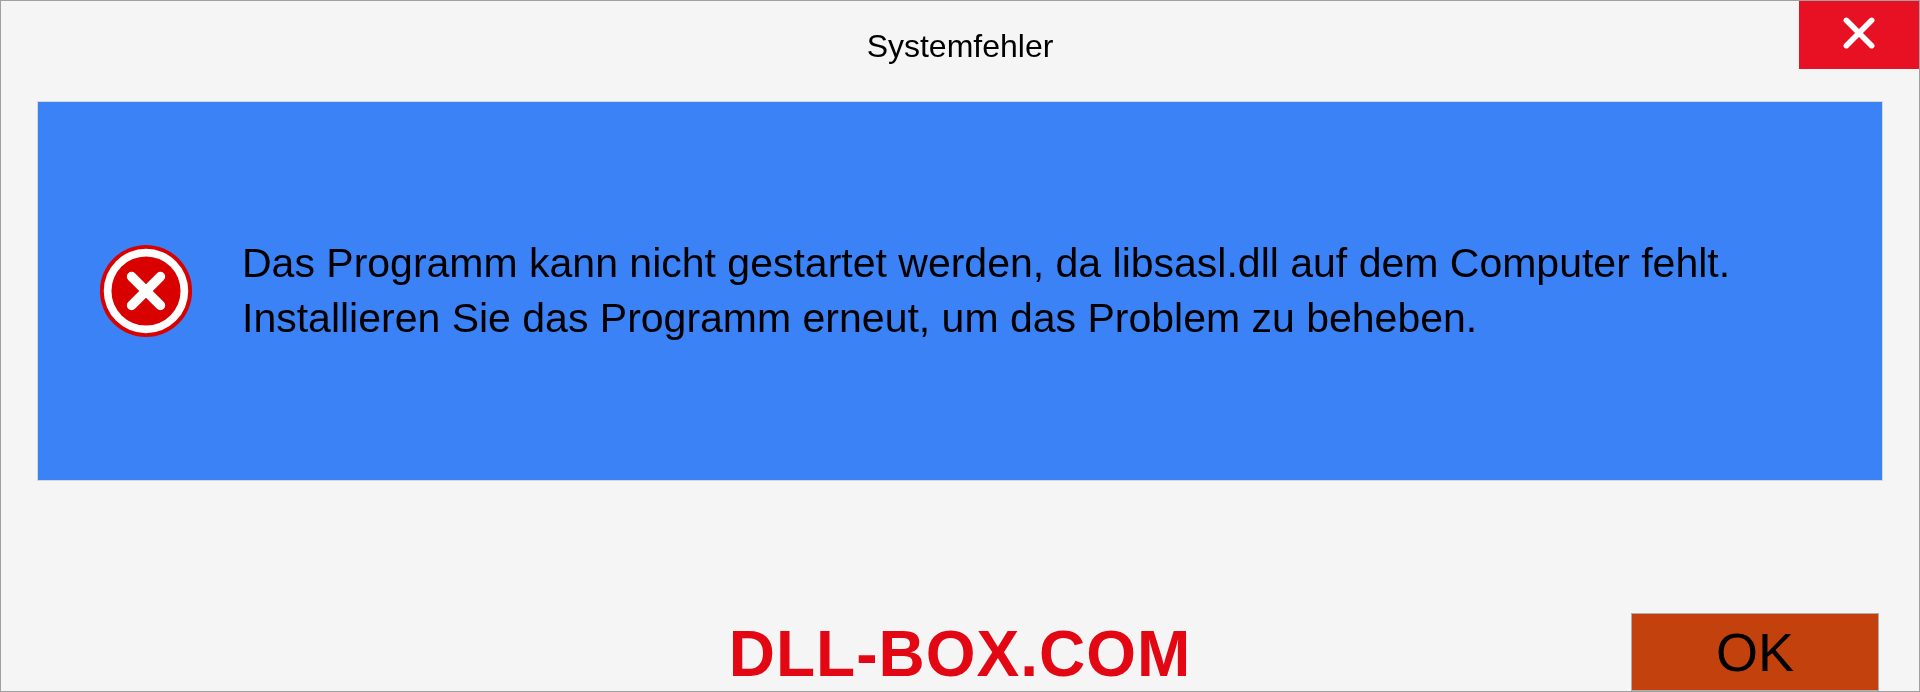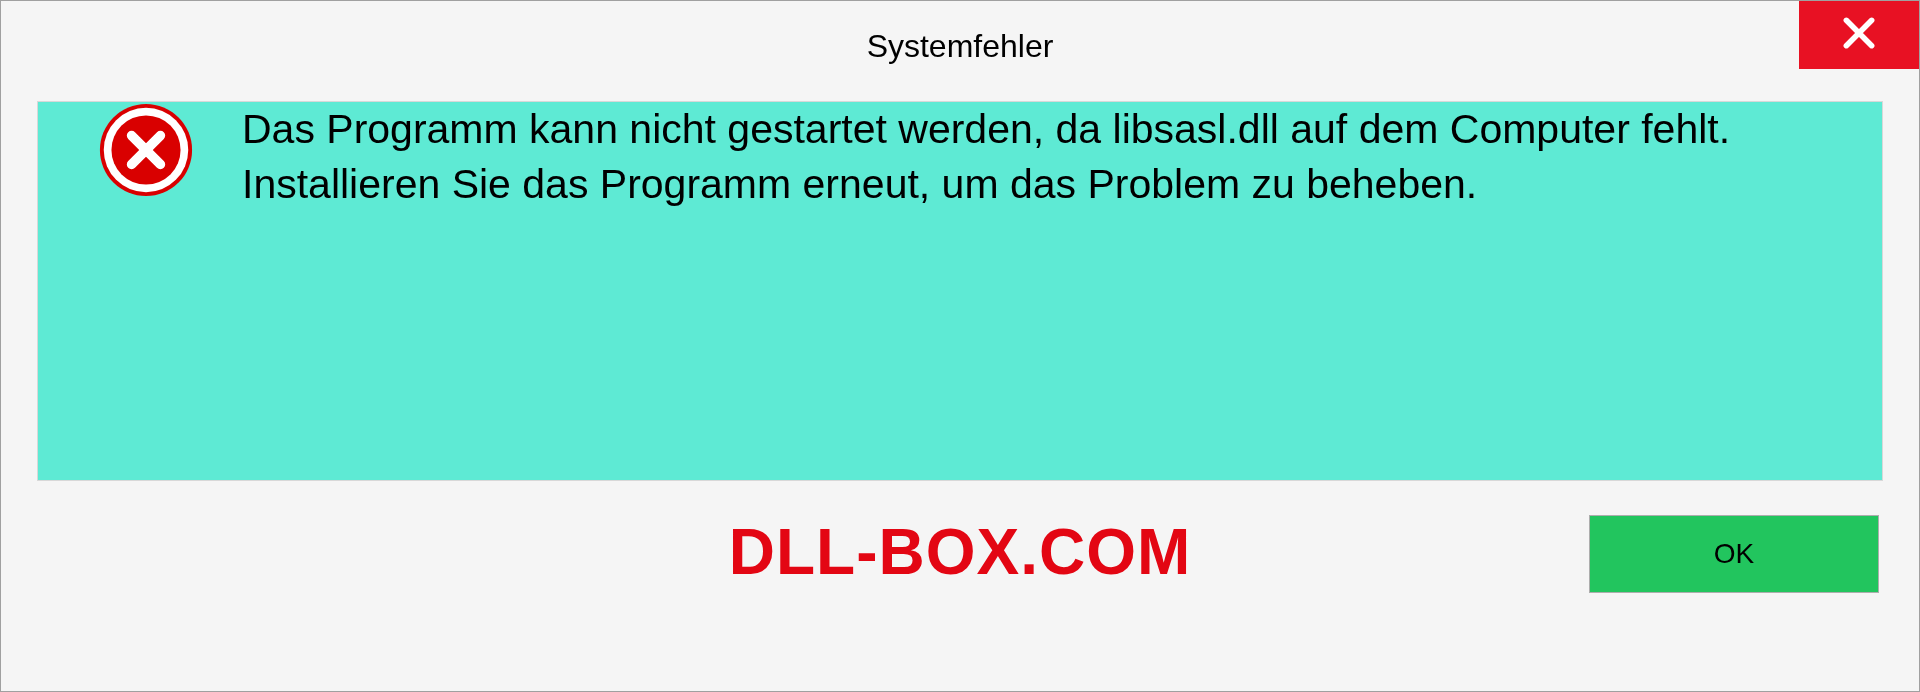--- a/index.html
+++ b/index.html
@@ -47,24 +47,25 @@
       align-items: center;
       justify-content: center;
       cursor: pointer;
     }
     .close-btn svg {
       width: 38px;
       height: 38px;
     }
     .content-panel {
       margin: 10px 36px 0 36px;
-      background: #5eead4;
+      background: #3b82f6;
       border: 1px solid #d8d8d8;
       height: 380px;
       display: flex;
+      align-items: center;
       padding: 0 60px;
     }
     .error-icon-wrap {
       flex-shrink: 0;
       width: 96px;
       height: 96px;
       margin-right: 48px;
     }
     .error-icon-wrap svg {
       width: 96px;
@@ -72,45 +73,45 @@
     }
     .error-message {
       font-size: 41px;
       line-height: 1.35;
       color: #000000;
       font-weight: 400;
       max-width: 1520px;
     }
     .footer {
       position: absolute;
-      bottom: 6px;
+      bottom: 0;
       left: 0;
       right: 0;
       height: 170px;
       display: flex;
-      align-items: flex-start;
+      align-items: flex-end;
       justify-content: flex-end;
       padding: 0 40px;
     }
     .watermark {
       position: absolute;
       left: 50%;
       transform: translateX(-50%);
       font-size: 64px;
       font-weight: 800;
       color: #e30613;
       letter-spacing: 1px;
       font-family: Arial, sans-serif;
     }
     .ok-btn {
-      width: 290px;
+      width: 248px;
       height: 78px;
-      background: #22c55e;
+      background: #c2410c;
       border: 1px solid #adadad;
-      font-size: 28px;
+      font-size: 54px;
       color: #000000;
       display: flex;
       align-items: center;
       justify-content: center;
       cursor: pointer;
       font-family: inherit;
     }
   </style>
 </head>
 <body>

